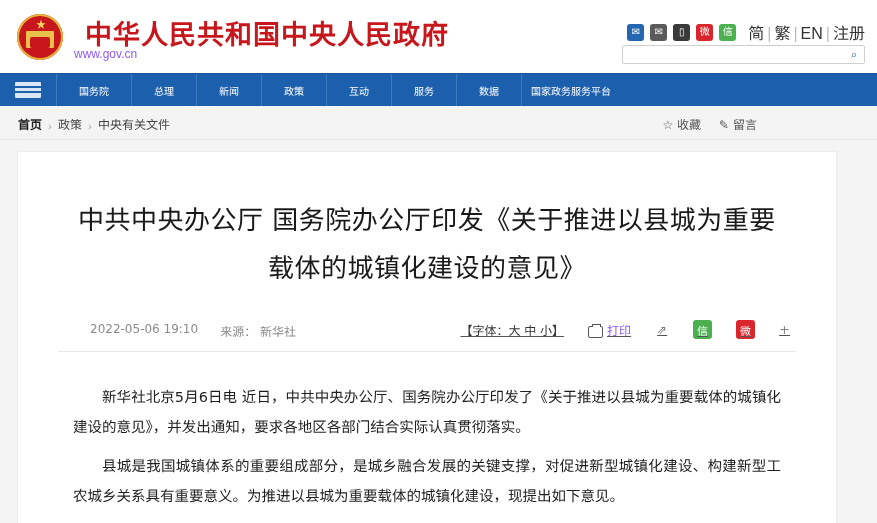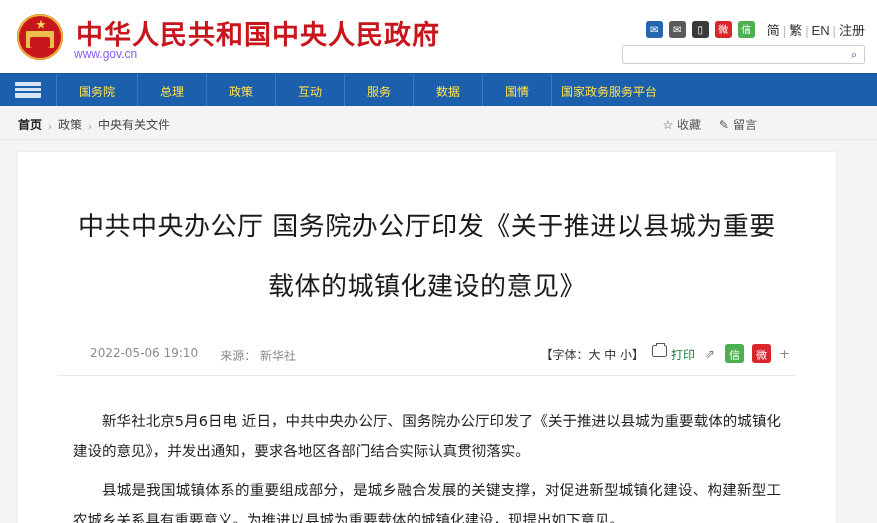--- a/index.html
+++ b/index.html
@@ -64,21 +64,21 @@
   }
   .emblem .star {
     position: absolute;
     left: 19px; top: 6px;
     color: #ffd95e;
     font-size: 10px;
     line-height: 10px;
   }
   .site-title {
     position: absolute;
-    left: 76px;
+    left: 85px;
     top: 13px;
     font-family: "DejaVu Sans", "Liberation Sans", sans-serif;
     font-size: 27px;
     font-weight: bold;
     color: #c8161d;
     letter-spacing: 1px;
     white-space: nowrap;
   }
   .site-url {
     position: absolute;
@@ -106,21 +106,21 @@
     font-size: 10px;
     color: #fff;
     line-height: 1;
   }
   .hicon.mail { background: #2566b0; }
   .hicon.msg { background: #5a5a5a; }
   .hicon.phone { background: #3a3a3a; border-radius: 3px; }
   .hicon.weibo { background: #d8262c; }
   .hicon.wechat { background: #4caf50; }
   .hlinks {
-    font-size: 13px;
+    font-size: 16px;
     color: #333;
     margin-left: 6px;
     white-space: nowrap;
   }
   .hlinks a { color: #333; text-decoration: none; }
   .hlinks .sep { color: #bbb; margin: 0 3px; }
 
   .searchbar {
     position: absolute;
     right: 12px;
@@ -190,22 +190,22 @@
     left: 0; top: 9px;
     width: 26px; height: 2px;
     background: #1c5fad;
   }
   .nav-item {
     flex: 0 0 auto;
     padding: 0 22px;
     display: flex;
     align-items: center;
     justify-content: center;
-    color: #fde047;
-    font-size: 12px;
+    color: #ffffff;
+    font-size: 10px;
     font-family: "DejaVu Sans", "Liberation Sans", sans-serif;
     border-left: 1px solid #3a79bd;
     cursor: pointer;
     white-space: nowrap;
   }
   .nav-item.wide { padding: 0 9px; }
 
   
   .crumbbar {
     height: 33px;
@@ -251,21 +251,21 @@
     width: 818px;
     min-height: 383px;
     background: #fff;
     box-shadow: 0 0 0 1px #ececec;
   }
   .title {
     margin: 44px 55px 0 55px;
     text-align: center;
     font-family: "DejaVu Sans", "Liberation Sans", sans-serif;
     font-size: 26px;
-    line-height: 60px;
+    line-height: 48px;
     color: #1a1a1a;
     font-weight: normal;
     letter-spacing: 0.5px;
   }
   .meta {
     margin: 28px 40px 0 40px;
     border-bottom: 1px solid #e8e8e8;
     padding-bottom: 9px;
     position: relative;
     height: 22px;
@@ -281,35 +281,36 @@
     gap: 22px;
     white-space: nowrap;
     text-align: right;
   }
   .meta-right {
     position: absolute;
     right: 6px;
     top: 0px;
     display: flex;
     align-items: center;
-    gap: 8px;
+    gap: 24px;
     font-size: 12px;
     color: #555;
     font-family: "DejaVu Sans", "Liberation Sans", sans-serif;
+    text-decoration: underline;
   }
   .fontsize {
     color: #333;
     white-space: nowrap;
   }
   .print {
     display: flex;
-    align-items: flex-start;
+    align-items: flex-end;
     gap: 4px;
     cursor: pointer;
-    color: #15803d;
+    color: #8b5cf6;
   }
   .printer-ico {
     width: 13px; height: 10px;
     border: 1px solid #555;
     border-radius: 2px;
     position: relative;
     display: inline-block;
   }
   .printer-ico:before {
     content: "";
@@ -385,25 +386,25 @@
       </div>
     </div>
   </div>
 
   <div class="nav">
     <div class="home-tab">
       <span class="home-ico"></span>
     </div>
     <div class="nav-item">国务院</div>
     <div class="nav-item">总理</div>
+    <div class="nav-item">新闻</div>
     <div class="nav-item">政策</div>
     <div class="nav-item">互动</div>
     <div class="nav-item">服务</div>
     <div class="nav-item">数据</div>
-    <div class="nav-item">国情</div>
     <div class="nav-item wide">国家政务服务平台</div>
   </div>
 
   <div class="crumbbar">
     <div class="crumbs">
       <span class="c1">首页</span>
       <span class="arrow">›</span>
       <span>政策</span>
       <span class="arrow">›</span>
       <span>中央有关文件</span>

